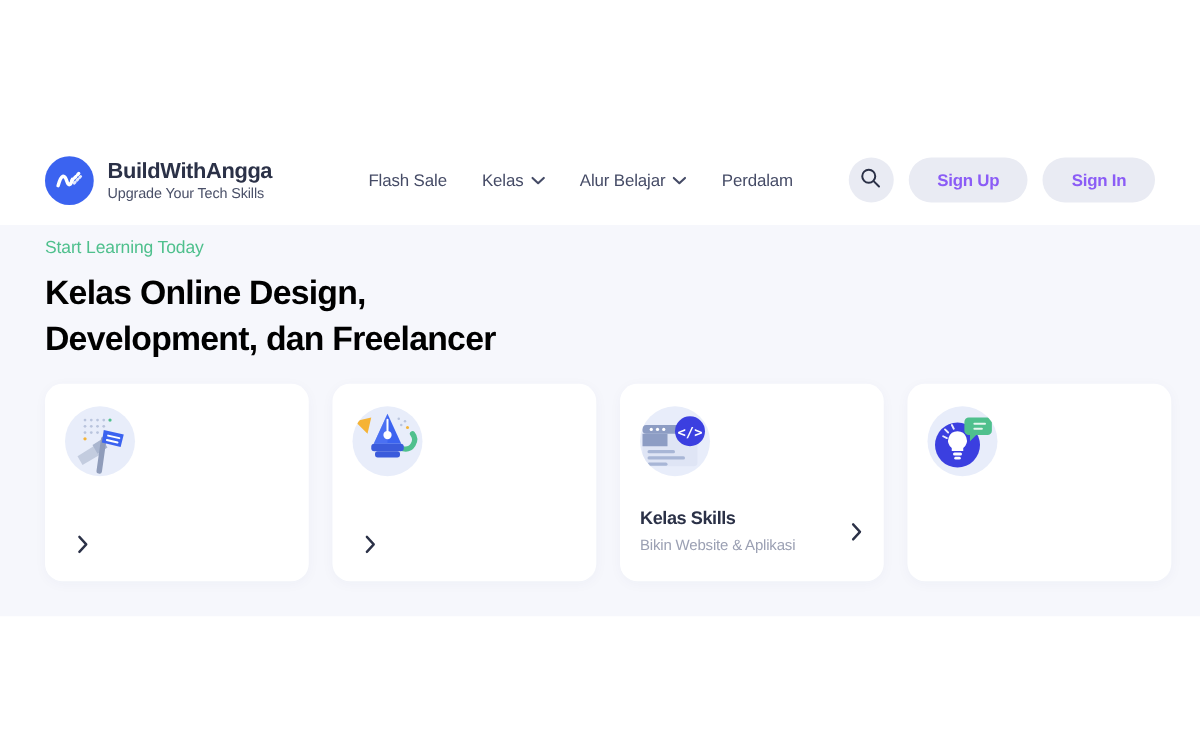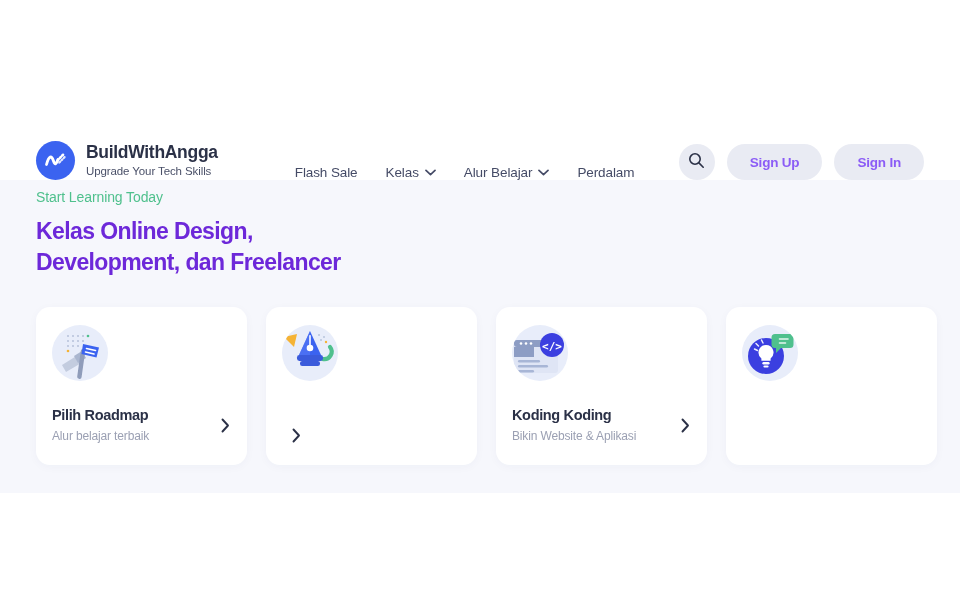--- a/index.html
+++ b/index.html
@@ -26,21 +26,21 @@
 
   
   .site-header {
     position: absolute;
     top: 108px;
     left: 0;
     width: 960px;
     height: 72px;
     background: #ffffff;
     display: flex;
-    align-items: flex-end;
+    align-items: center;
     padding: 0 36px;
   }
 
   .brand {
     display: flex;
     align-items: center;
     gap: 11px;
     flex: 0 0 auto;
   }
 
@@ -146,23 +146,23 @@
     font-size: 14px;
     font-weight: normal;
     color: #4fc08d;
     letter-spacing: -0.1px;
   }
 
   .hero-title {
     position: absolute;
     top: 36px;
     left: 36px;
-    font-size: 23px;
+    font-size: 27px;
     font-weight: bold;
-    color: #6d28d9;
+    color: #000000;
     line-height: 1.36;
     letter-spacing: -0.6px;
     white-space: pre-line;
   }
 
   
   .card-row {
     position: absolute;
     top: 127px;
     left: 36px;
@@ -345,24 +345,20 @@
               <path d="M10 40 L26 30 L31 37 L14 47 Z" fill="#c3ccdf"></path>
               <path d="M22 31 L30 26 L34 33 L26 38 Z" fill="#aab6cf"></path>
               <rect x="27" y="24" width="4.4" height="30" rx="2" fill="#8f9cba" transform="rotate(8 29 39)"></rect>
               <path d="M31 19 L47 22.5 L44.5 32.5 L29.5 29 Z" fill="#3b63f0"></path>
               <path d="M34.5 23.5 L43.5 25.5" stroke="#ffffff" stroke-width="1.6" stroke-linecap="round"></path>
               <path d="M33.5 27 L42 29" stroke="#ffffff" stroke-width="1.6" stroke-linecap="round"></path>
             </g>
           </svg>
         </div>
         <div class="card-foot">
-          <div class="card-textblock">
-            <div class="card-title">Pilih Roadmap</div>
-            <div class="card-sub">Alur belajar terbaik</div>
-          </div>
           <div class="card-chevron">
             <svg width="9" height="15" viewBox="0 0 9 15" aria-hidden="true">
               <path d="M1.5 1.5 L7 7.5 L1.5 13.5" fill="none" stroke="#2b3147" stroke-width="1.9" stroke-linecap="round" stroke-linejoin="round"></path>
             </svg>
           </div>
         </div>
       </div>
 
       <div class="feature-card">
         <div class="card-icon-wrap">
@@ -419,21 +415,21 @@
               <rect x="6" y="35" width="22" height="2.6" rx="1.3" fill="#a8b6d6"></rect>
               <rect x="6" y="40" width="30" height="2.6" rx="1.3" fill="#a8b6d6"></rect>
               <rect x="6" y="45" width="16" height="2.6" rx="1.3" fill="#a8b6d6"></rect>
               <circle cx="40" cy="20" r="12" fill="#3b3fe0"></circle>
               <text x="40" y="24.6" font-family="DejaVu Sans Mono, monospace" font-size="11" font-weight="bold" fill="#ffffff" text-anchor="middle">&lt;/&gt;</text>
             </g>
           </svg>
         </div>
         <div class="card-foot">
           <div class="card-textblock">
-            <div class="card-title">Koding Koding</div>
+            <div class="card-title">Kelas Skills</div>
             <div class="card-sub">Bikin Website &amp; Aplikasi</div>
           </div>
           <div class="card-chevron">
             <svg width="9" height="15" viewBox="0 0 9 15" aria-hidden="true">
               <path d="M1.5 1.5 L7 7.5 L1.5 13.5" fill="none" stroke="#2b3147" stroke-width="1.9" stroke-linecap="round" stroke-linejoin="round"></path>
             </svg>
           </div>
         </div>
       </div>
 

